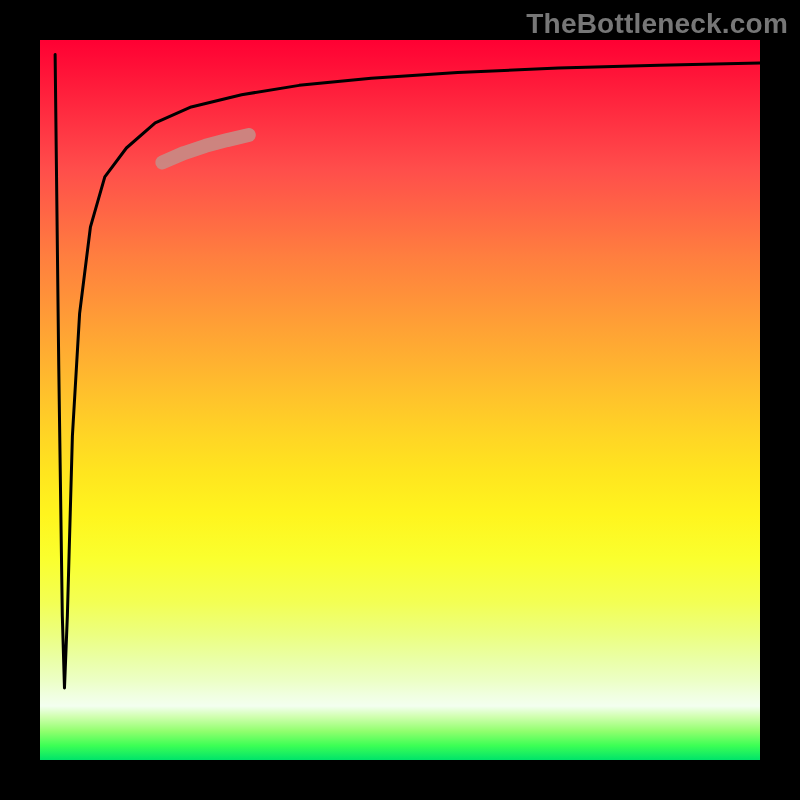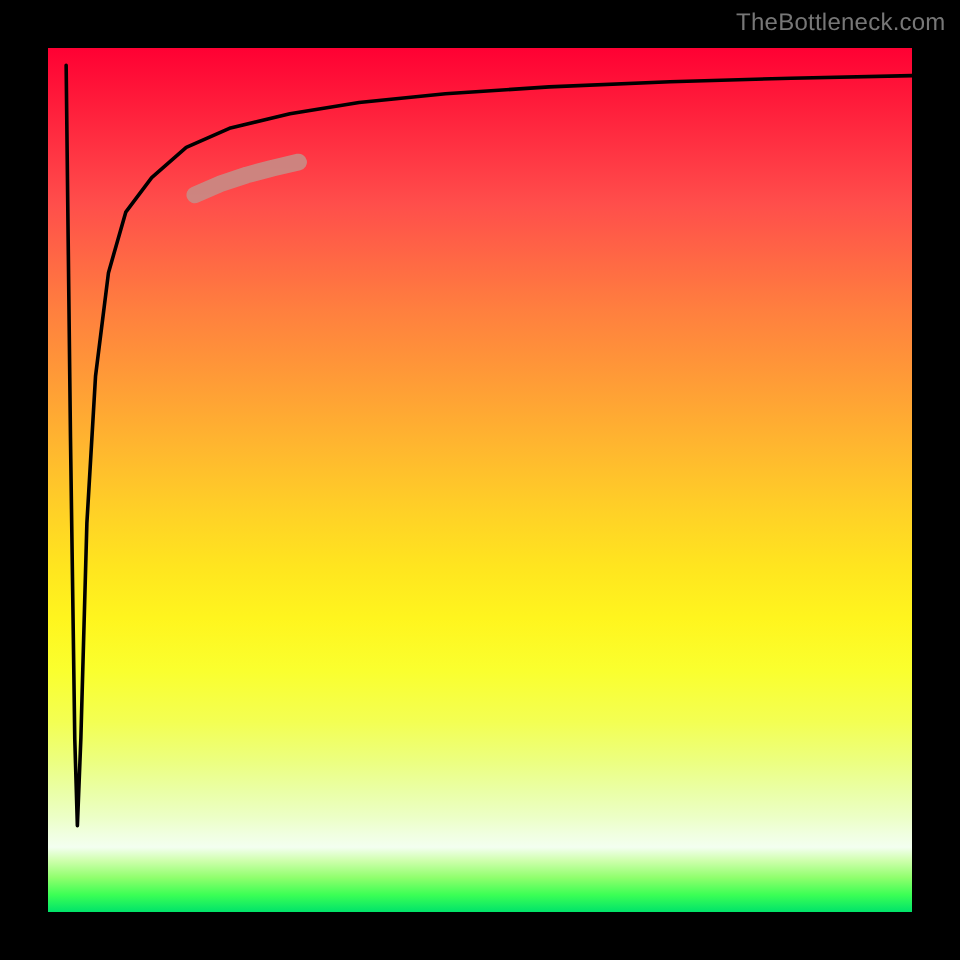--- a/index.html
+++ b/index.html
@@ -47,22 +47,22 @@
       #91ff6e 96%,
       #3cff55 98%,
       #00e36a 100%
     );
   }
   .watermark {
     position: absolute;
     top: 8px;
     right: 12px;
     color: #777;
-    font-size: 20px;
-    font-weight: 400;
+    font-size: 28px;
+    font-weight: 700;
     letter-spacing: 0.2px;
     user-select: none;
   }
   svg.curve {
     position: absolute;
     left: 0;
     top: 0;
     width: 720px;
     height: 720px;
     overflow: visible;

